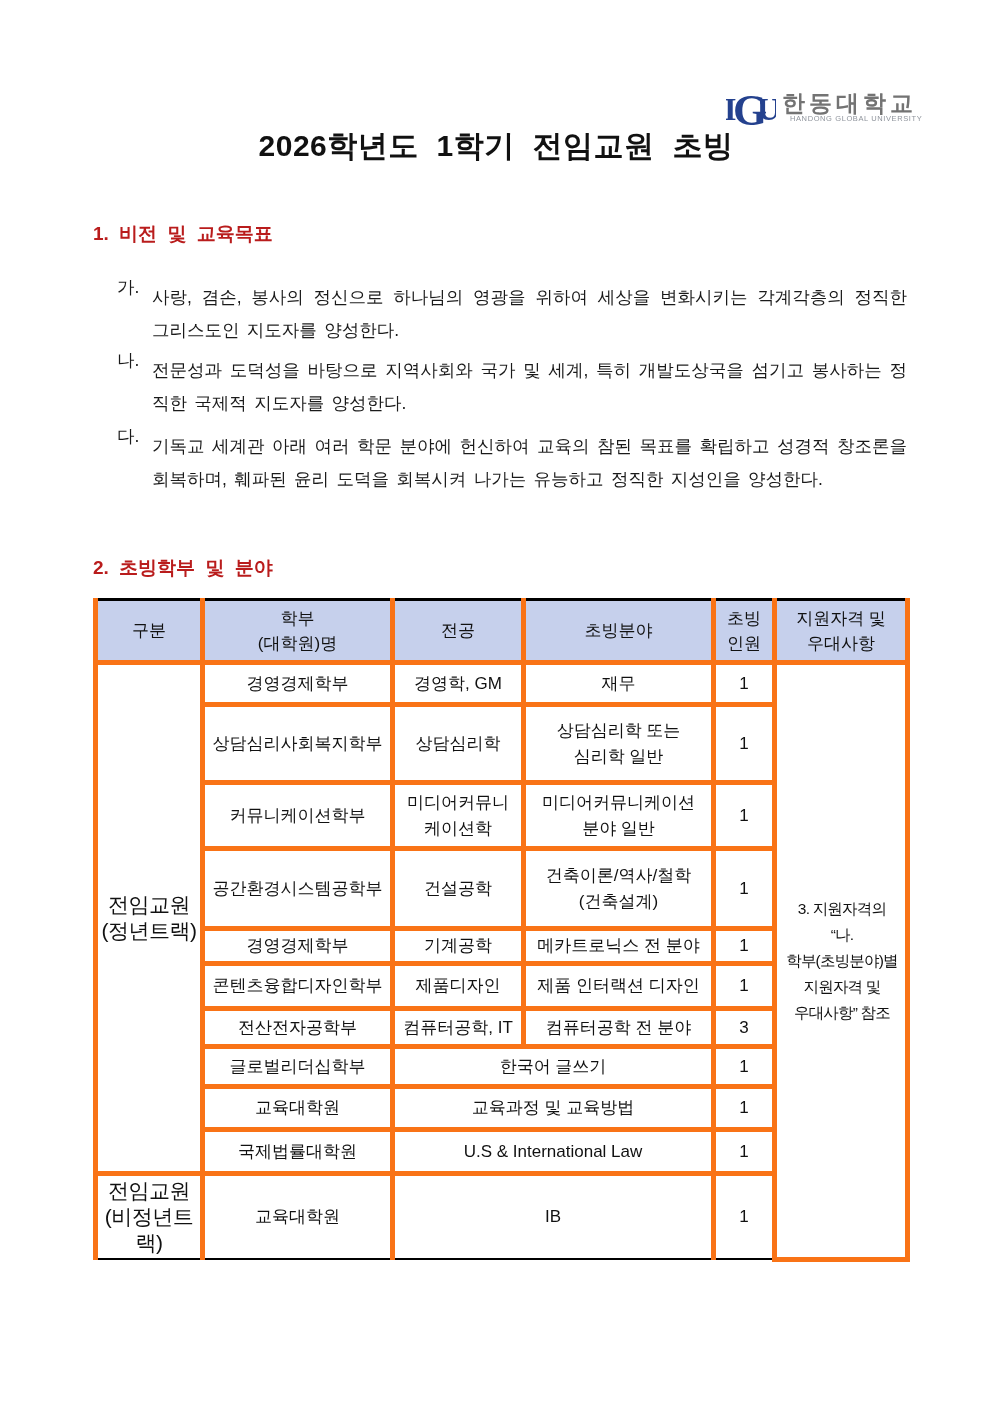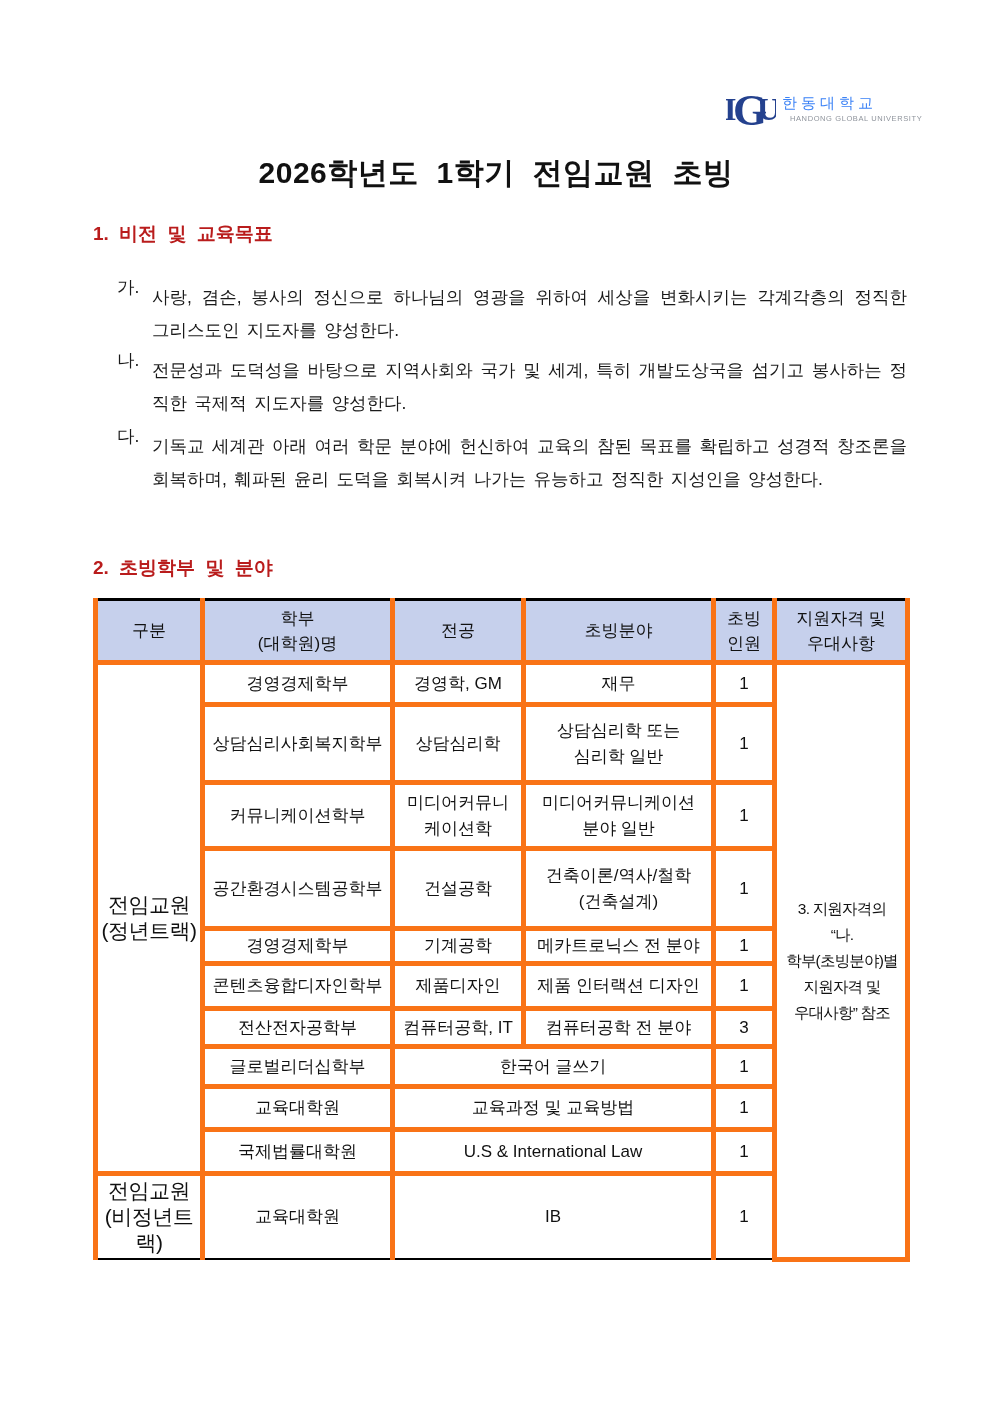--- a/index.html
+++ b/index.html
@@ -13,33 +13,33 @@
   .page { position: absolute; inset: 0; background: #ffffff; }
 
   
   .logo {
     position: absolute; top: 84px; left: 726px;
     display: flex; align-items: flex-start; gap: 6px;
   }
   .logo-mark { width: 50px; height: 48px; }
   .logo-text { padding-top: 8px; }
   .logo-ko {
-    font-size: 15px; font-weight: normal; color: #3b82f6;
+    font-size: 23px; font-weight: bold; color: #737373;
     letter-spacing: 4px; line-height: 22px;
     font-family: "Liberation Sans", sans-serif;
   }
   .logo-en {
     font-size: 7.5px; color: #8f949c; letter-spacing: 0.6px; line-height: 10px; margin-left: 8px;
   }
 
   
   .doc-title {
     position: absolute; top: 126px; left: 0; width: 992px;
     text-align: center; font-size: 30px; font-weight: bold;
-    letter-spacing: 0.5px; word-spacing: 9px; color: #111; margin-top: 27px;
+    letter-spacing: 0.5px; word-spacing: 9px; color: #111;
   }
   .sec-heading {
     position: absolute; left: 93px;
     font-size: 19px; font-weight: bold; word-spacing: 5px; color: #b91c1c;
   }
   #sec1-heading { top: 221px; }
   #sec2-heading { top: 555px; }
 
   
   .para {

